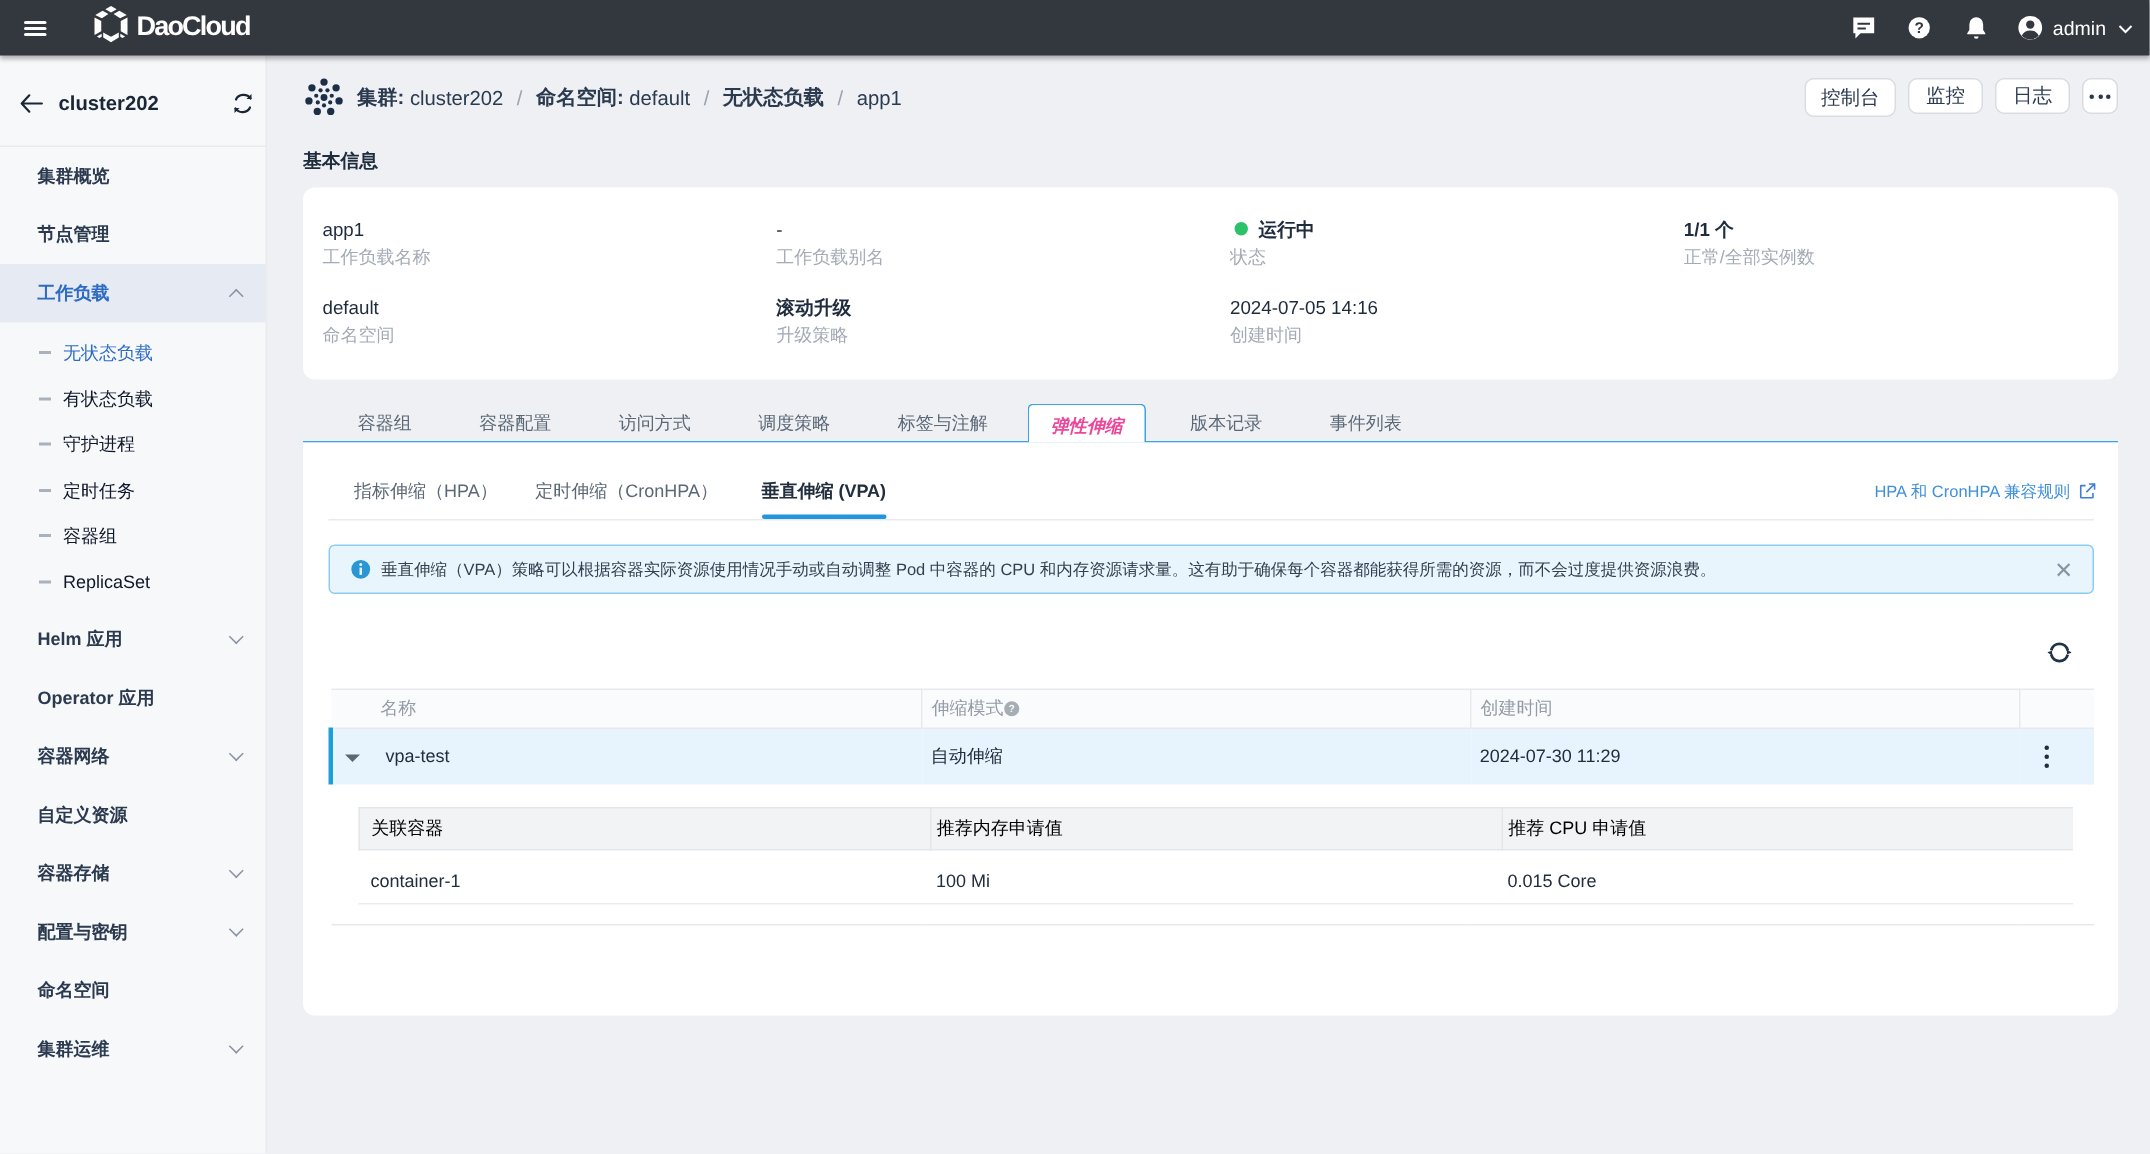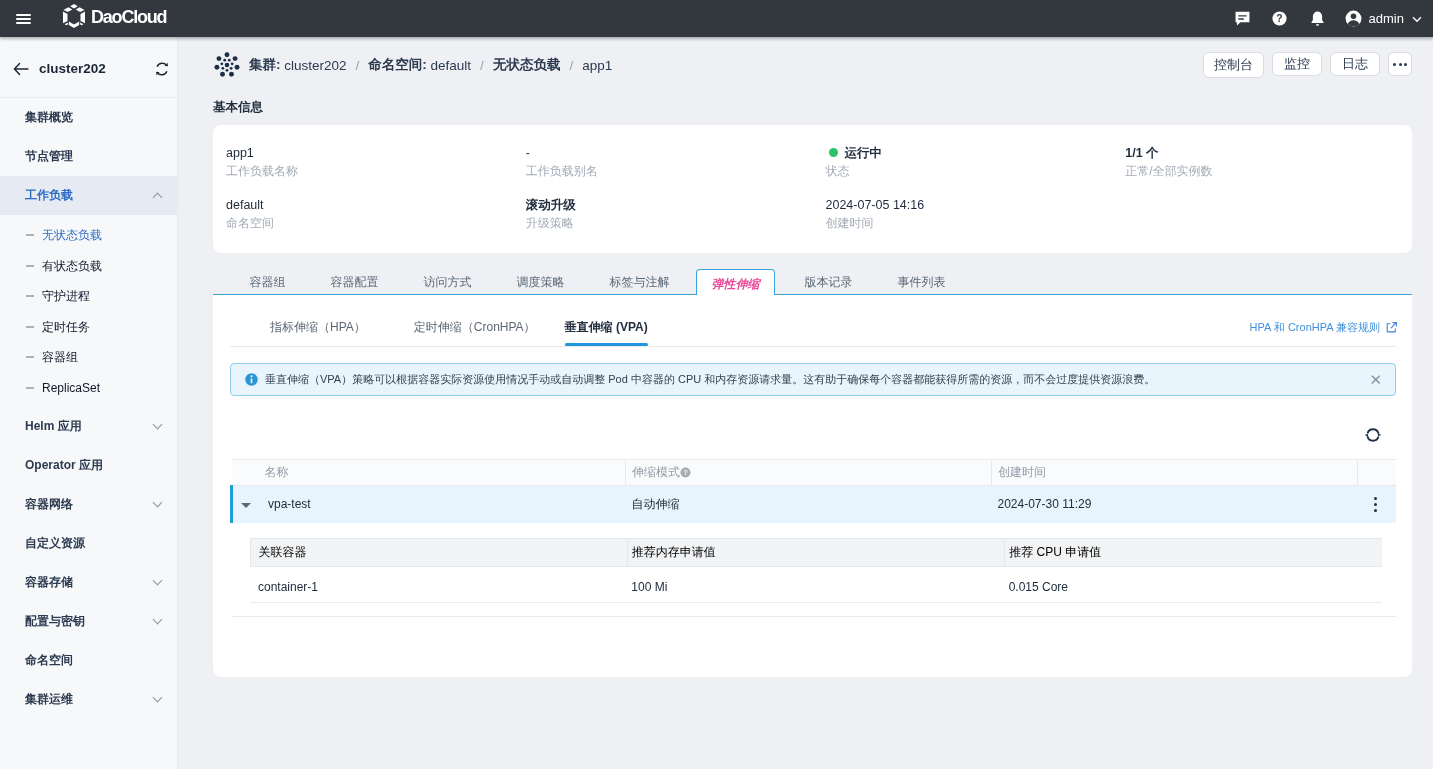--- a/index.html
+++ b/index.html
@@ -10,21 +10,21 @@
 .topbar { position:fixed; top:0; left:0; width:1433px; height:37px; background:#33373e; display:flex; align-items:center; z-index:50; box-shadow:0 2px 3px rgba(40,44,52,.35); }
 .burger { width:15px; height:10px; margin-left:16px; display:flex; flex-direction:column; justify-content:space-between; }
 .burger span { display:block; height:2px; background:#fff; border-radius:1px; }
 .logo { display:flex; align-items:center; position:absolute; left:62px; top:4px; }
 .logo-text { color:#fff; font-size:18px; font-weight:bold; margin-left:5px; letter-spacing:-1.2px; }
 .top-right { margin-left:auto; display:flex; align-items:center; }
 .top-ic { width:37px; height:37px; display:flex; align-items:center; justify-content:center; }
 .admin { color:#fff; font-size:13px; margin:0 5px 0 1px; }
 
 
-.wrap { position:absolute; top:37px; left:0; right:0; bottom:0; display:flex;gap:11px; }
+.wrap { position:absolute; top:37px; left:0; right:0; bottom:0; display:flex; }
 .sidebar { width:178px; background:#f7f8fa; border-right:1px solid #e8eaee; flex-shrink:0; }
 .main { flex:1; background:#eef0f4; position:relative; }
 
 
 .side-head { height:61px; display:flex; align-items:center; border-bottom:1px solid #e8eaee; position:relative; padding-top:3px; }
 .side-head .name { font-size:13.5px; font-weight:bold; color:#1b2736; position:absolute; left:39px; }
 .mitem { height:39px; line-height:39px; padding-left:25px; font-size:12px; font-weight:bold; color:#2b3a4f; position:relative; }
 .chev { position:absolute; right:16px; width:7px; height:7px; border-right:1.5px solid #8a94a3; border-bottom:1.5px solid #8a94a3; }
 .chev.down { transform:rotate(45deg); top:14px; }
 .chev.up { transform:rotate(-135deg); top:18px; }
@@ -58,21 +58,21 @@
 .tabszone { margin:18px 21px 0 24px; }
 .tabbar { display:flex; padding-left:14px; }
 .tab { height:23px; line-height:23px; font-size:12px; color:#5c6876; padding:0 22.5px; }
 .tab.active { background:#fff; border:1px solid #3ba3e0; border-bottom:none; border-radius:4px 4px 0 0; font-weight:bold; color:#ec4899; height:25px; line-height:29px; margin:-2px 7px 0 4px; padding:0 14.5px;font-style:italic; }
 .tabline { height:1px; background:#3ba3e0; position:relative; }
 .tabline .mask { position:absolute; top:0; height:1px; background:#fff; }
 .tabcard { background:#fff; height:382px; border-radius:0 0 8px 8px; position:relative; }
 
 .subtabbar { display:flex; align-items:center; height:52px; padding:13px 14px 0 34px; position:relative; }
 .subtabbar:after { content:""; position:absolute; left:17px; right:16px; bottom:0; height:1px; background:#e7e9ed; }
-.subtab { font-size:12px; color:#5c6876; margin-right:25px; height:39px; display:flex; align-items:center; position:relative;margin-left:23px; }
+.subtab { font-size:12px; color:#5c6876; margin-right:25px; height:39px; display:flex; align-items:center; position:relative; }
 .subtab.active { font-weight:bold; color:#222e3e; margin-left:4px; }
 .subtab.active:after { content:""; position:absolute; left:0; right:0; bottom:1px; height:3px; border-radius:2px; background:#2196dd; }
 .hpa-link { margin-left:auto; font-size:11px; color:#3f8fdb; display:flex; align-items:center; }
 
 
 .banner { margin:16px 16px 0 17px; background:#e9f5fd; border:1px solid #8ecdef; border-radius:4px; height:33px; display:flex; align-items:center; padding:0 13px; font-size:11px; color:#33404f; }
 .banner .bx { margin-left:auto; color:#8a94a3; font-size:15px; }
 
 
 .refresh-abs { position:absolute; top:132px; right:31px; }

